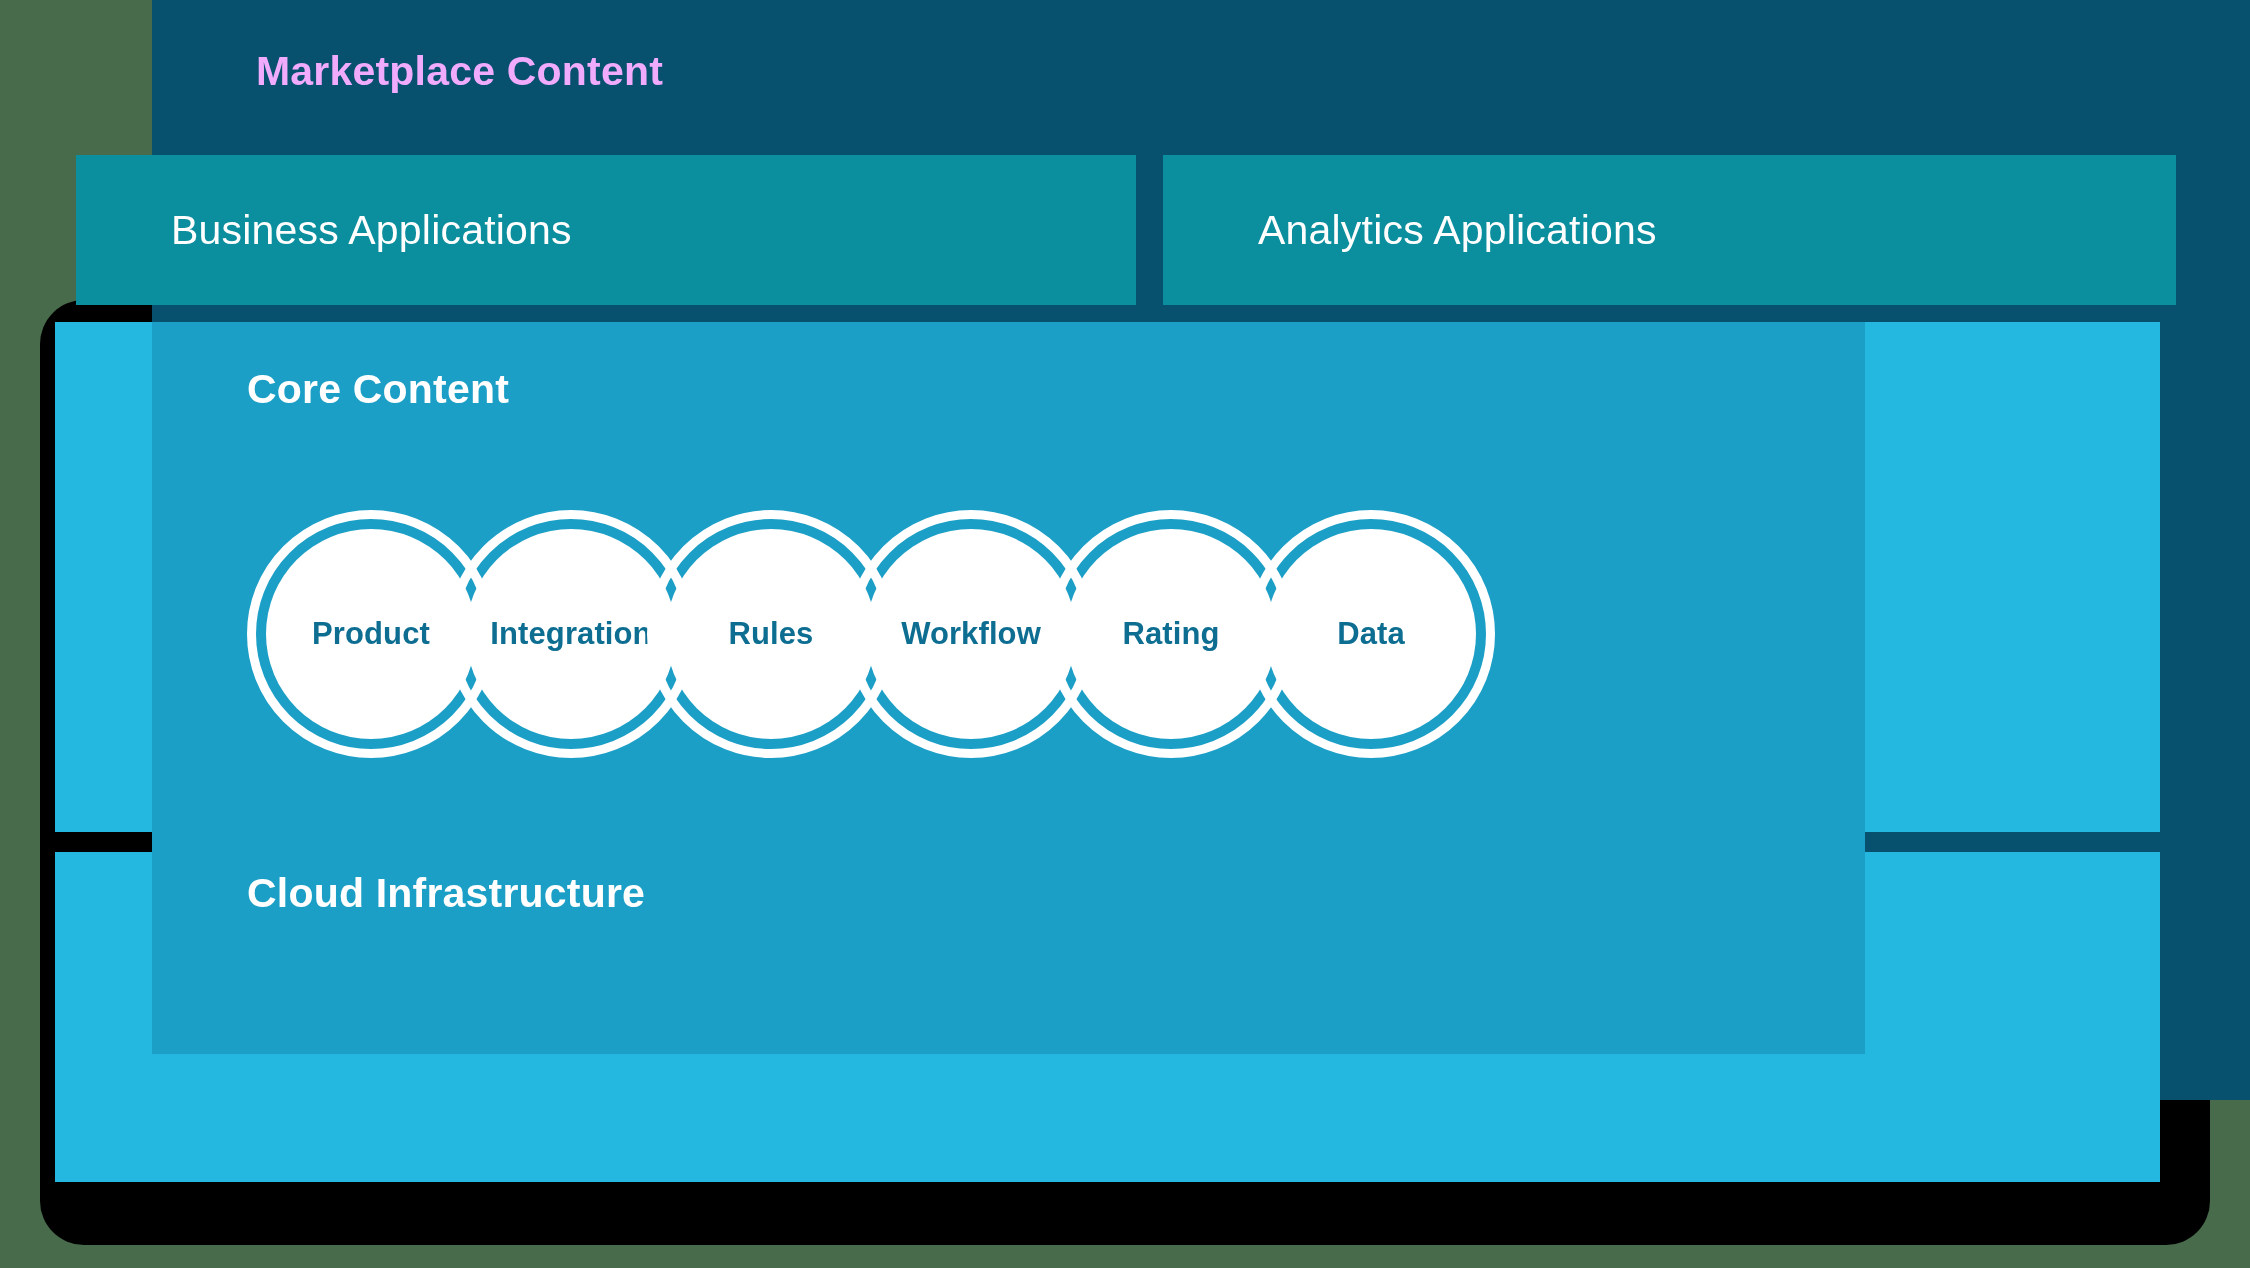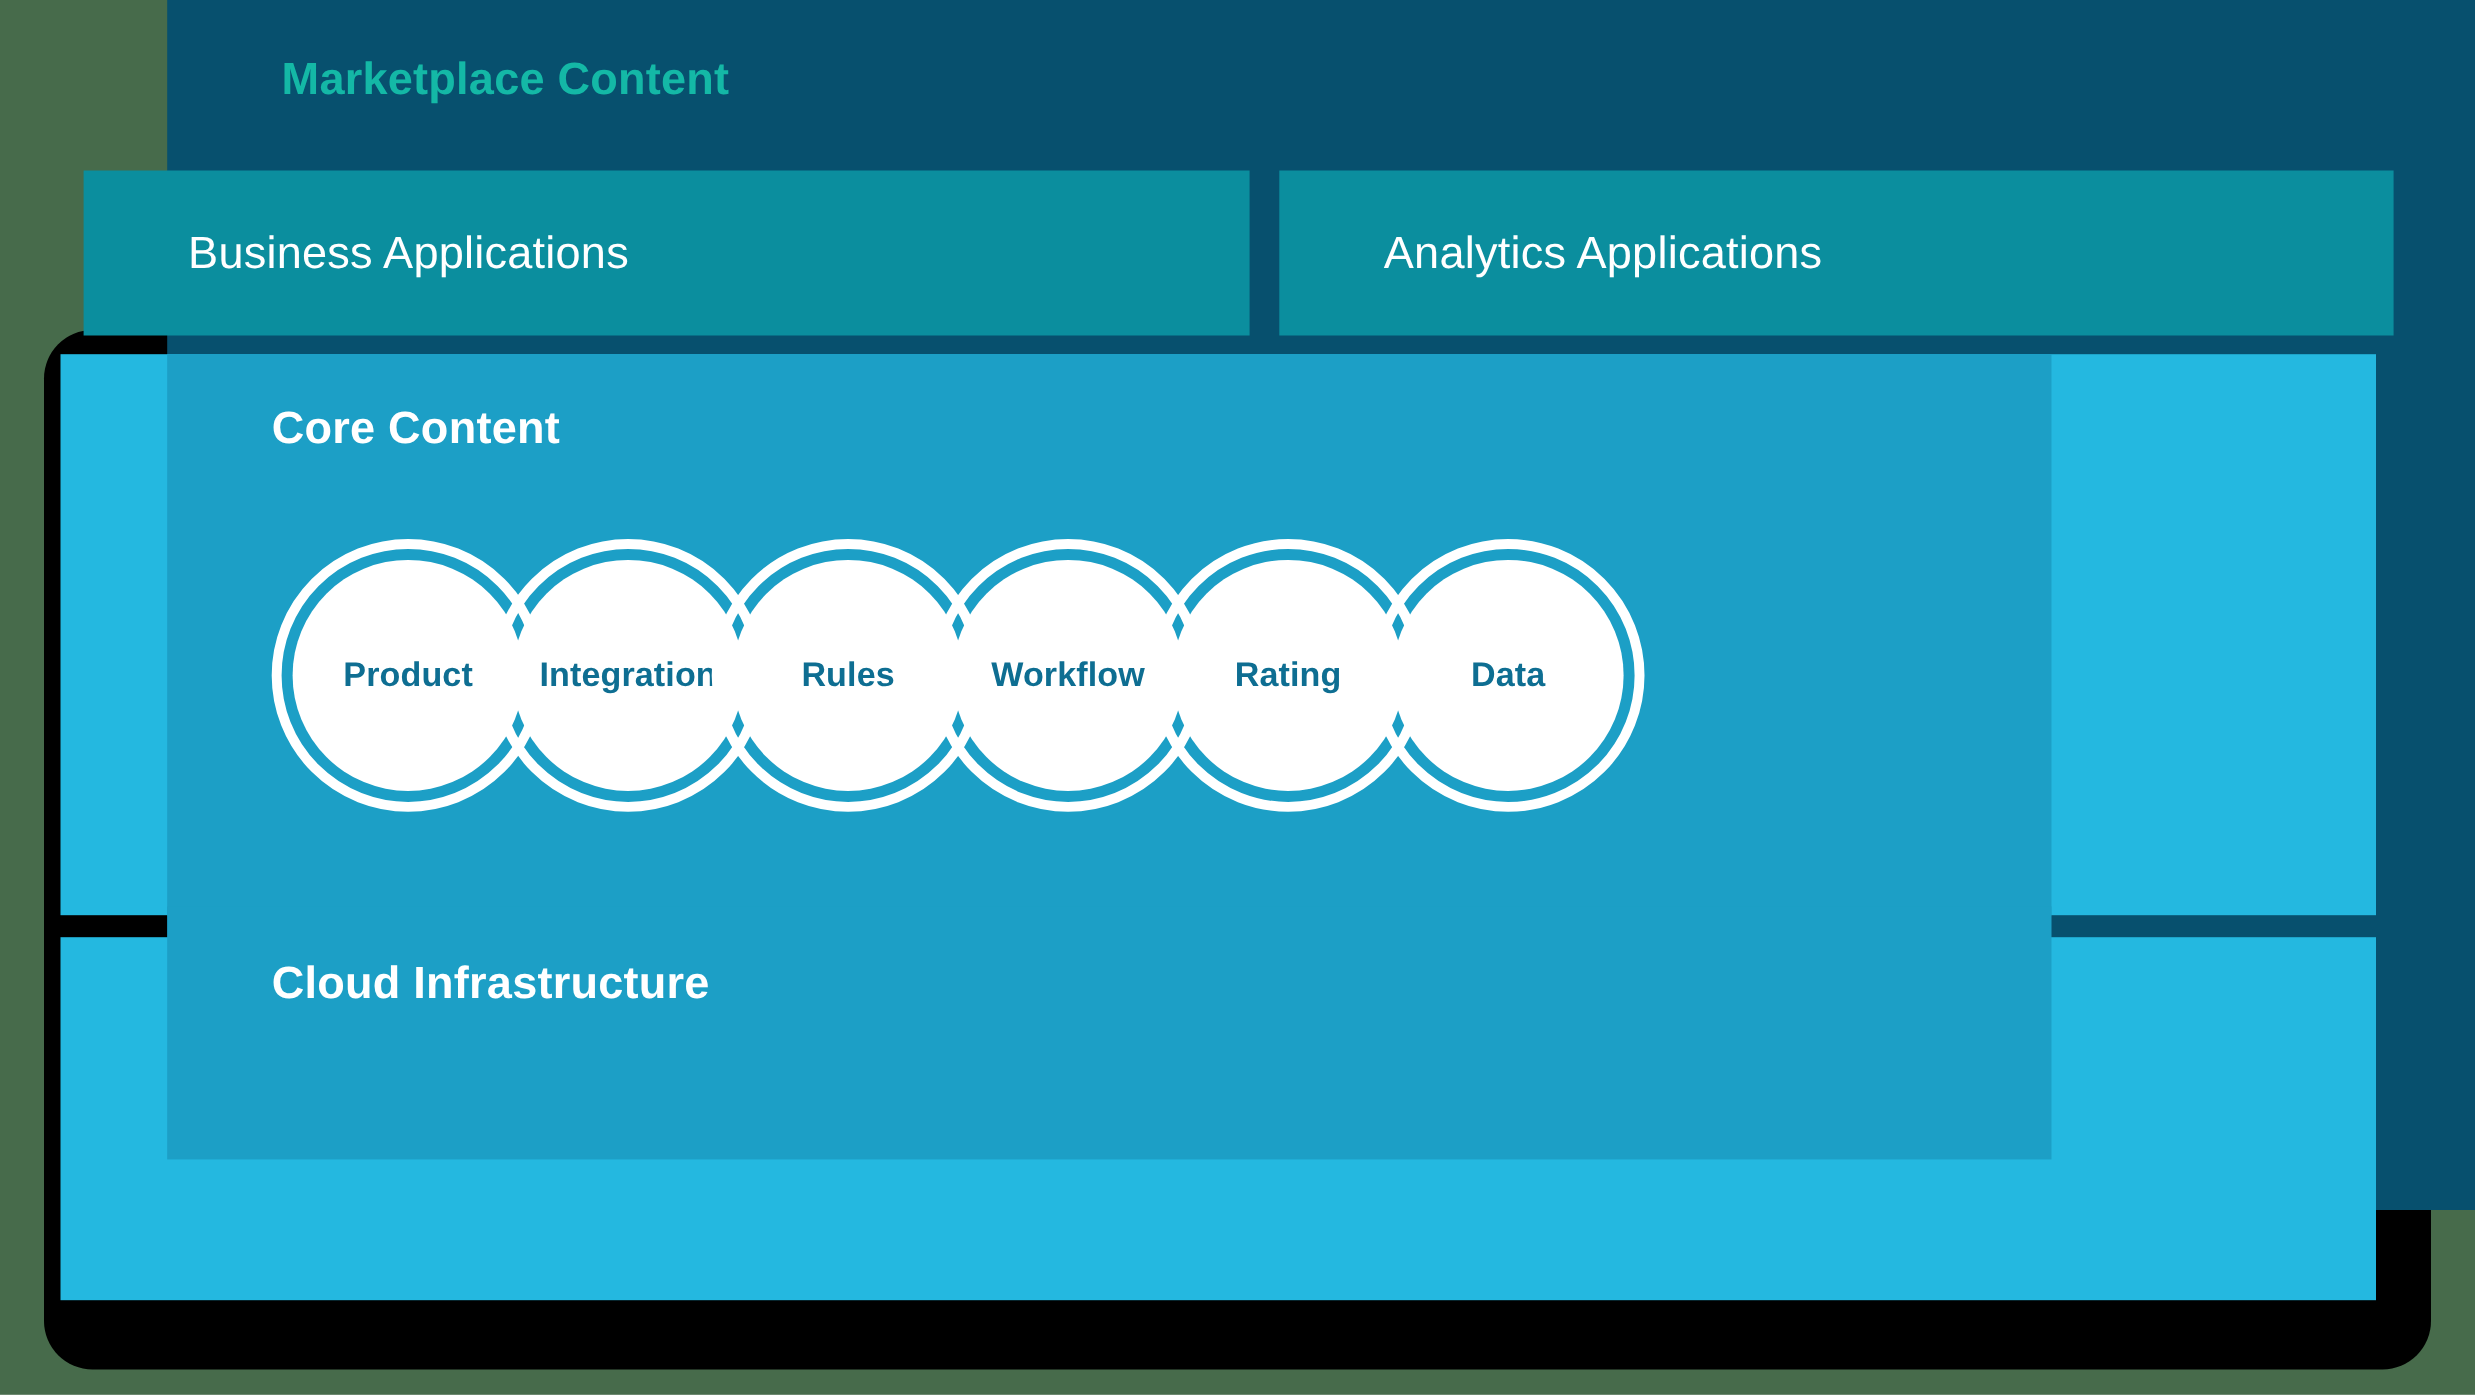--- a/index.html
+++ b/index.html
@@ -41,21 +41,21 @@
     left: 152px;
     top: 0px;
     width: 2098px;
     height: 1100px;
     background: #07506E;
   }
   .navy-title {
     position: absolute;
     left: 104px;
     top: 48px;
-    color: #14b8a6;
+    color: #f0abfc;
     font-size: 41px;
     font-weight: 700;
     letter-spacing: .2px;
     white-space: nowrap;
   }
 
   
   .app-box {
     position: absolute;
     top: 155px;
@@ -104,21 +104,21 @@
     letter-spacing: .2px;
     white-space: nowrap;
   }
   #box-core .teal-title  { top: 44px; }
   #box-cloud .teal-title { top: 46px; }
 
   
   .circle-row {
     position: absolute;
     left: 0;
-    top: 168px;
+    top: 188px;
     width: 100%;
     height: 250px;
   }
   .svc-circle {
     position: absolute;
     top: 0;
     width: 248px;
     height: 248px;
     border-radius: 50%;
     border: 9px solid #ffffff;

